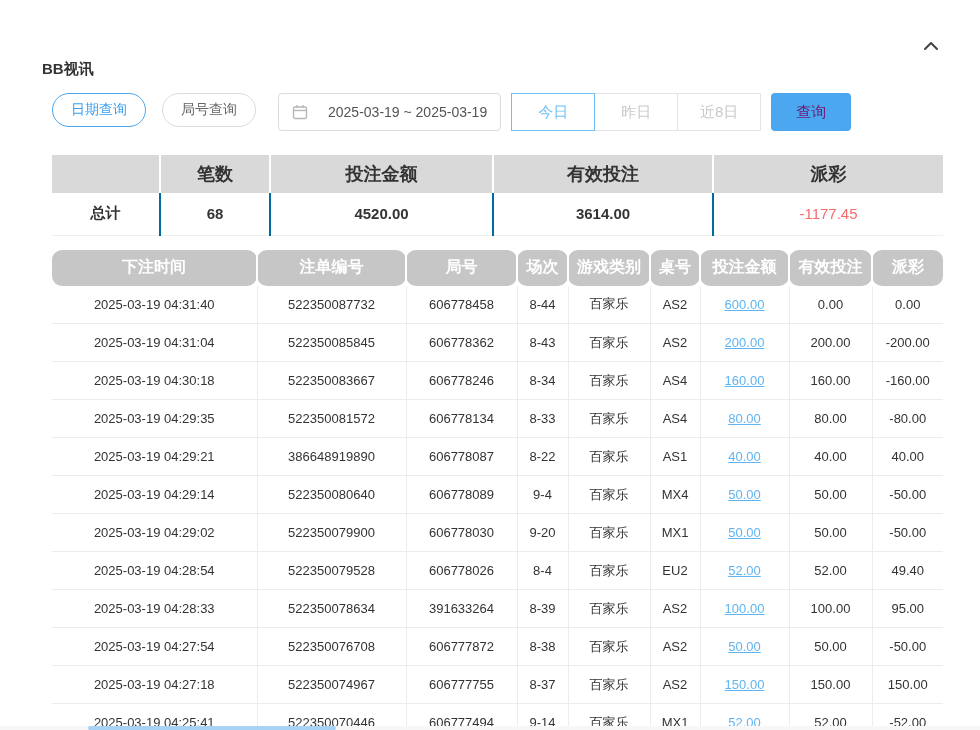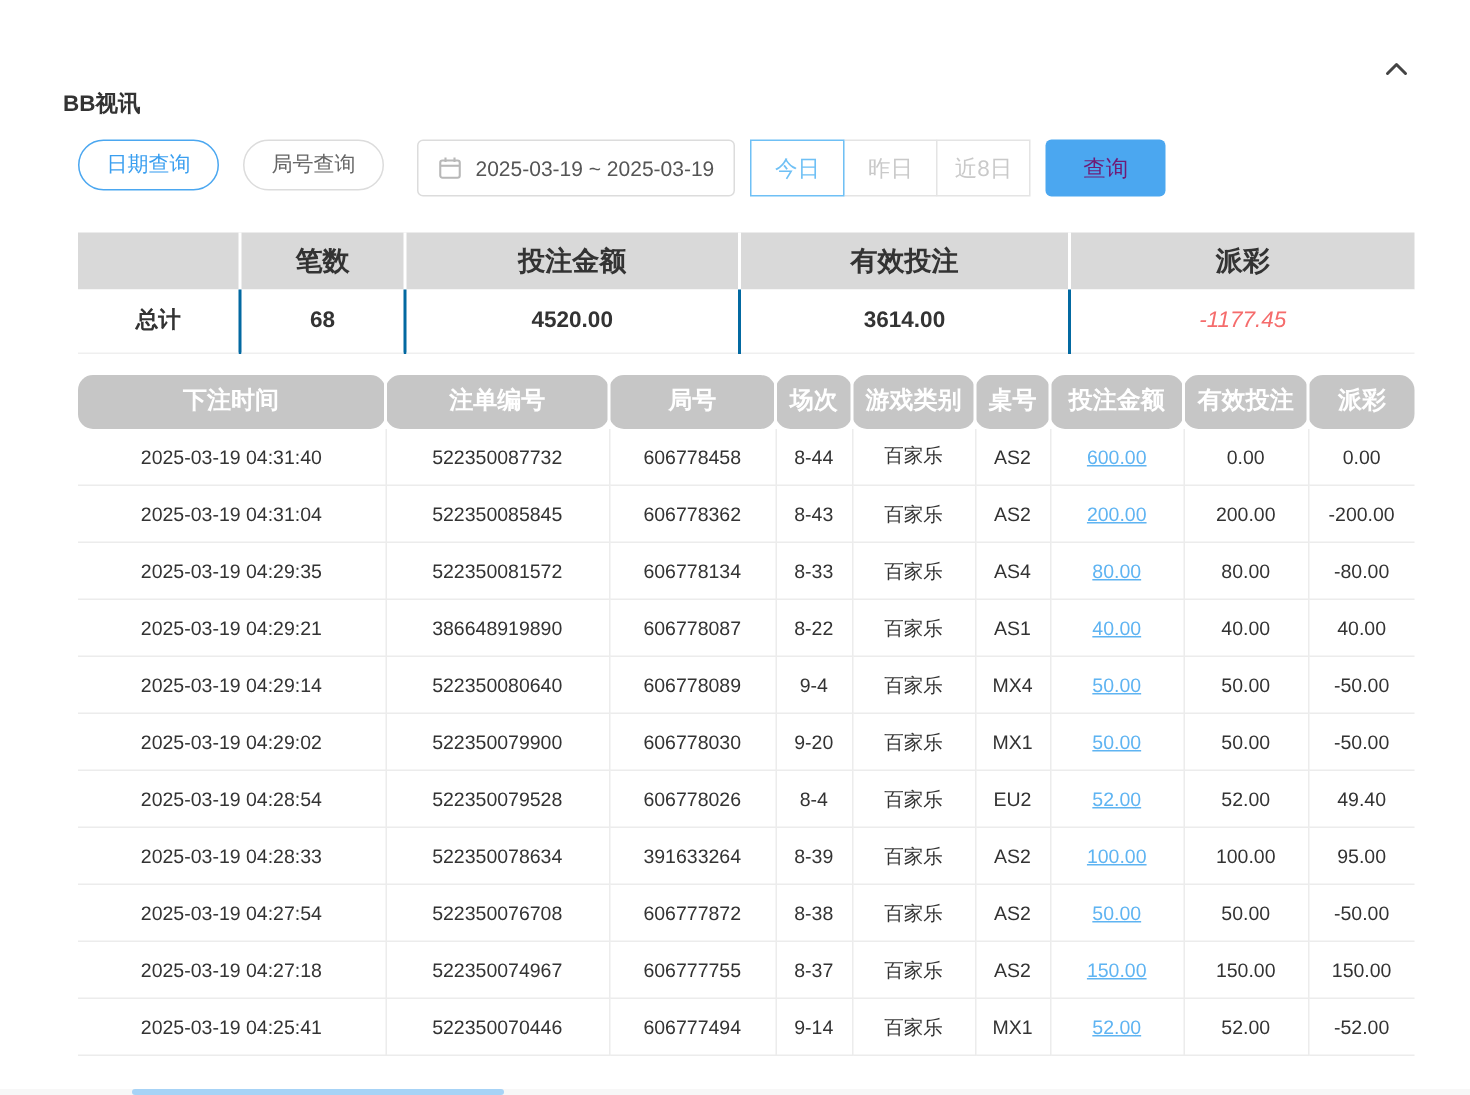--- a/index.html
+++ b/index.html
@@ -29,26 +29,26 @@
   .btn-pill {
     height: 34px; padding: 0 18px; border-radius: 17px;
     background: #fff; font-size: 14px; cursor: pointer;
     font-family: inherit;
   }
   .pill-blue { border: 1px solid #4ba7f0; color: #3a9ff0; }
   .pill-gray { border: 1px solid #dcdcdc; color: #666; margin-left: 16px; }
   .date-picker {
     height: 38px; margin-left: 22px; padding: 0 13px;
     border: 1px solid #dcdcdc; border-radius: 4px;
-    display: flex; align-items: center; gap: 9px;
+    display: flex; align-items: center; gap: 20px;
     color: #555; font-size: 14px; cursor: pointer; background: #fff;
   }
   .quick-group { display: flex; height: 38px; margin-left: 10px; }
   .quick-btn {
-    width: 63px; height: 38px; background: #fff;
+    width: 84px; height: 38px; background: #fff;
     border: 1px solid #e4e4e4; color: #c9c9c9;
     font-size: 15px; cursor: pointer; font-family: inherit;
   }
   .quick-btn + .quick-btn { margin-left: -1px; }
   .quick-btn.active { color: #6fc0f5; border-color: #6fc0f5; position: relative; z-index: 1; }
   .search-btn {
     width: 80px; height: 38px; margin-left: 10px;
     background: #4ba7f0; color: #701a75; border: none; border-radius: 4px;
     font-size: 15px; cursor: pointer; font-family: inherit;
   }
@@ -60,21 +60,21 @@
     background: #d9d9d9; height: 38px;
     font-size: 18px; font-weight: 700; color: #333;
     border-right: 2px solid #fff;
   }
   .summary-table th:last-child { border-right: none; }
   .summary-table td {
     height: 42px; text-align: center; font-size: 15px;
     border-right: 2px solid #0369a1; border-bottom: 1px solid #efefef;
     background: #fff;
   }
-  .summary-table td:last-child { border-right: none; font-style: italic; }
+  .summary-table td:last-child { border-right: none; }
   .bold { font-weight: 700; }
 
   
   .detail-table { margin-top: 14px; }
   .detail-table th {
     background: #c6c6c6; color: #fff; height: 36px;
     font-size: 16px; font-weight: 700;
     border-right: 2px solid #fff;
     border-radius: 10px;
   }
@@ -209,20 +209,31 @@
             <td>522350085845</td>
             <td>606778362</td>
             <td>8-43</td>
             <td>百家乐</td>
             <td>AS2</td>
             <td><span class="link">200.00</span></td>
             <td>200.00</td>
             <td class="neg">-200.00</td>
           </tr>
           <tr>
+            <td>2025-03-19 04:30:18</td>
+            <td>522350083667</td>
+            <td>606778246</td>
+            <td>8-34</td>
+            <td>百家乐</td>
+            <td>AS4</td>
+            <td><span class="link">160.00</span></td>
+            <td>160.00</td>
+            <td class="neg">-160.00</td>
+          </tr>
+          <tr>
             <td>2025-03-19 04:29:35</td>
             <td>522350081572</td>
             <td>606778134</td>
             <td>8-33</td>
             <td>百家乐</td>
             <td>AS4</td>
             <td><span class="link">80.00</span></td>
             <td>80.00</td>
             <td class="neg">-80.00</td>
           </tr>

